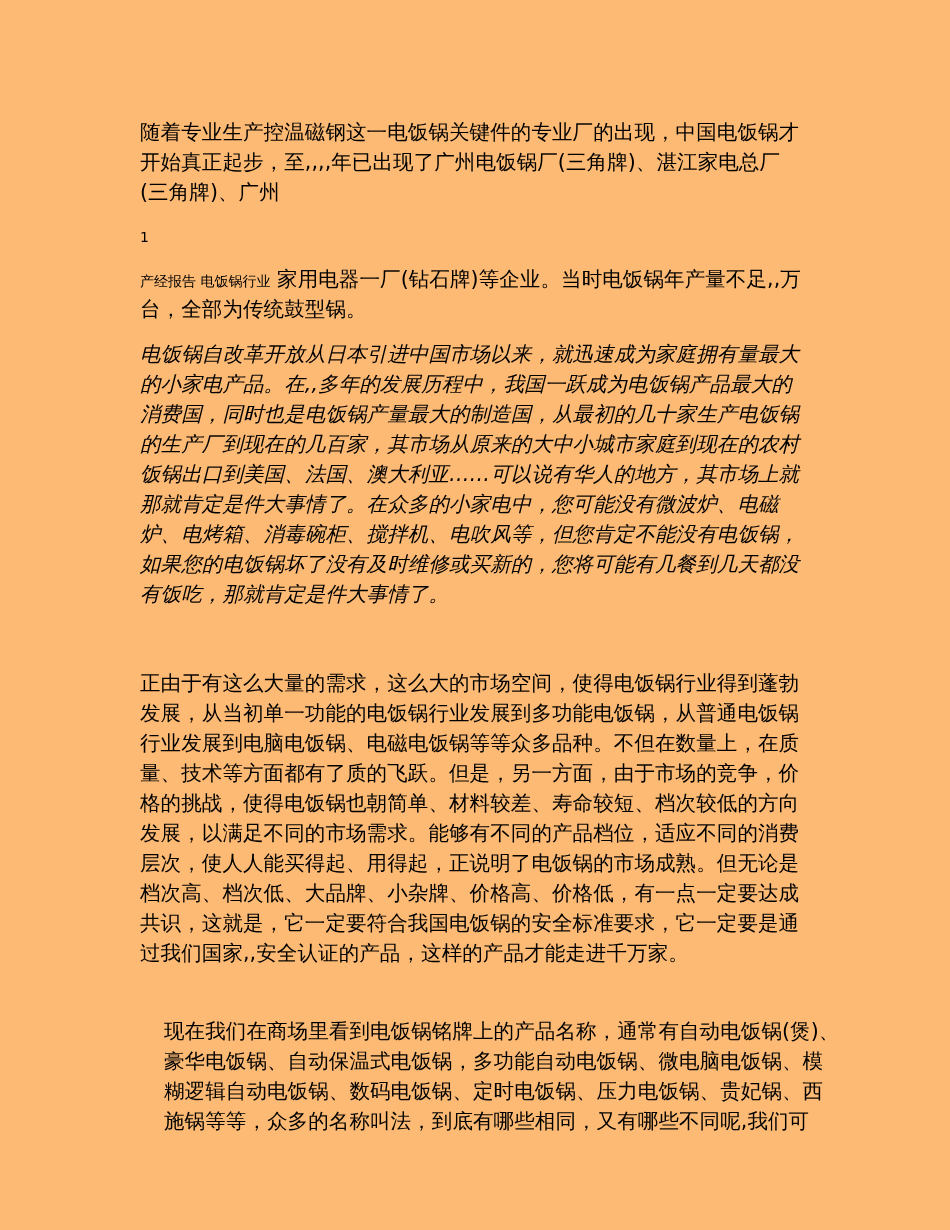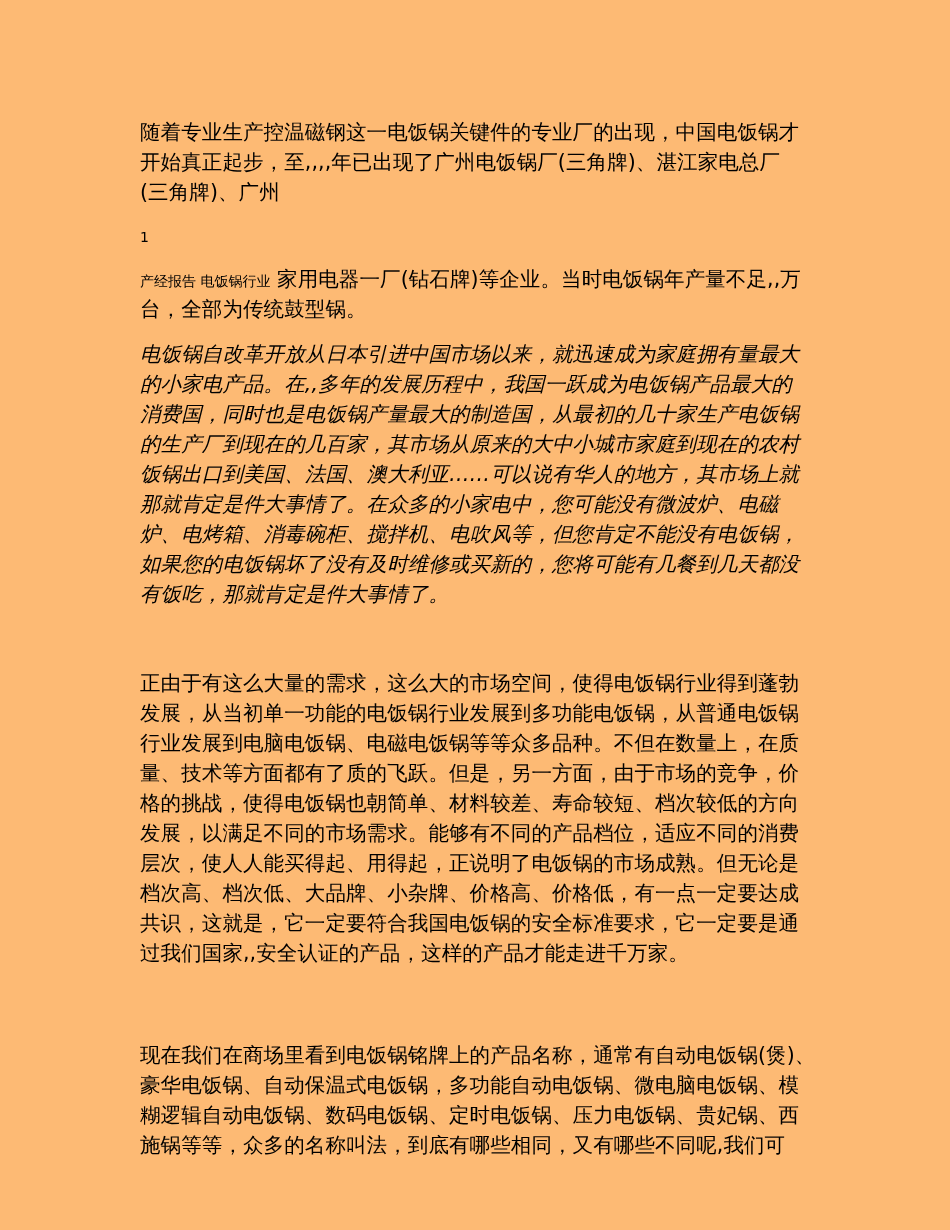--- a/index.html
+++ b/index.html
@@ -86,20 +86,20 @@
     <span class="line">行业发展到电脑电饭锅、电磁电饭锅等等众多品种。不但在数量上，在质</span>
     <span class="line">量、技术等方面都有了质的飞跃。但是，另一方面，由于市场的竞争，价</span>
     <span class="line">格的挑战，使得电饭锅也朝简单、材料较差、寿命较短、档次较低的方向</span>
     <span class="line">发展，以满足不同的市场需求。能够有不同的产品档位，适应不同的消费</span>
     <span class="line">层次，使人人能买得起、用得起，正说明了电饭锅的市场成熟。但无论是</span>
     <span class="line">档次高、档次低、大品牌、小杂牌、价格高、价格低，有一点一定要达成</span>
     <span class="line">共识，这就是，它一定要符合我国电饭锅的安全标准要求，它一定要是通</span>
     <span class="line">过我们国家,,安全认证的产品，这样的产品才能走进千万家。</span>
   </div>
 
-  <div class="para" style="top:1040px;">
+  <div class="para" style="top:1016px;margin-left:24px;">
     <span class="line">现在我们在商场里看到电饭锅铭牌上的产品名称，通常有自动电饭锅(煲)、</span>
     <span class="line">豪华电饭锅、自动保温式电饭锅，多功能自动电饭锅、微电脑电饭锅、模</span>
     <span class="line">糊逻辑自动电饭锅、数码电饭锅、定时电饭锅、压力电饭锅、贵妃锅、西</span>
     <span class="line">施锅等等，众多的名称叫法，到底有哪些相同，又有哪些不同呢,我们可</span>
   </div>
 
 </div>
 
 </body></html>

